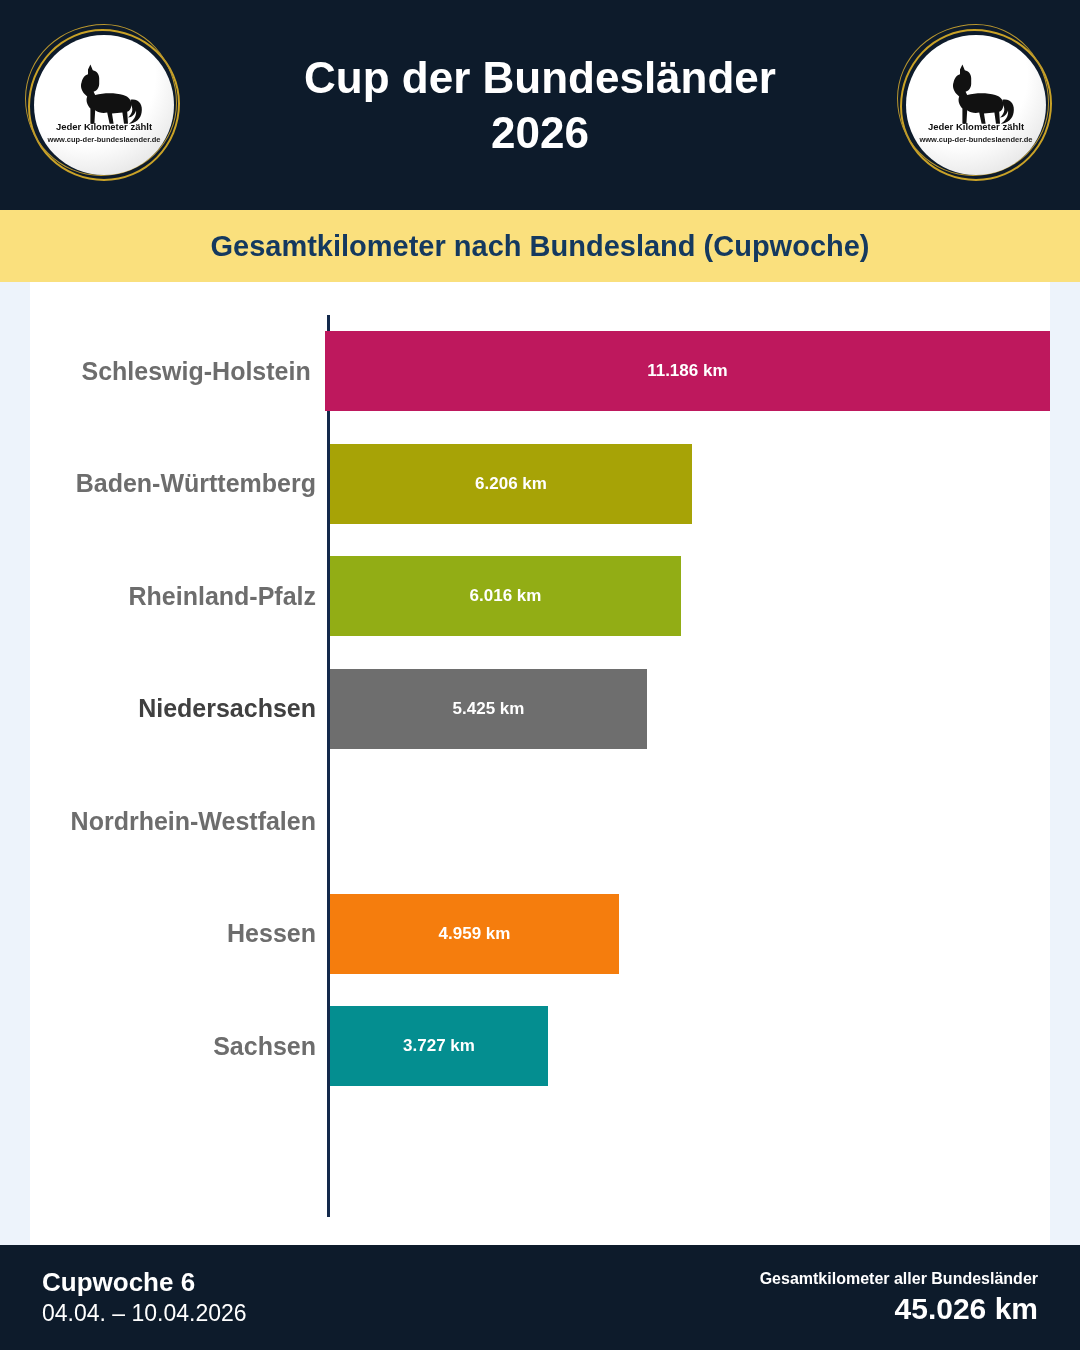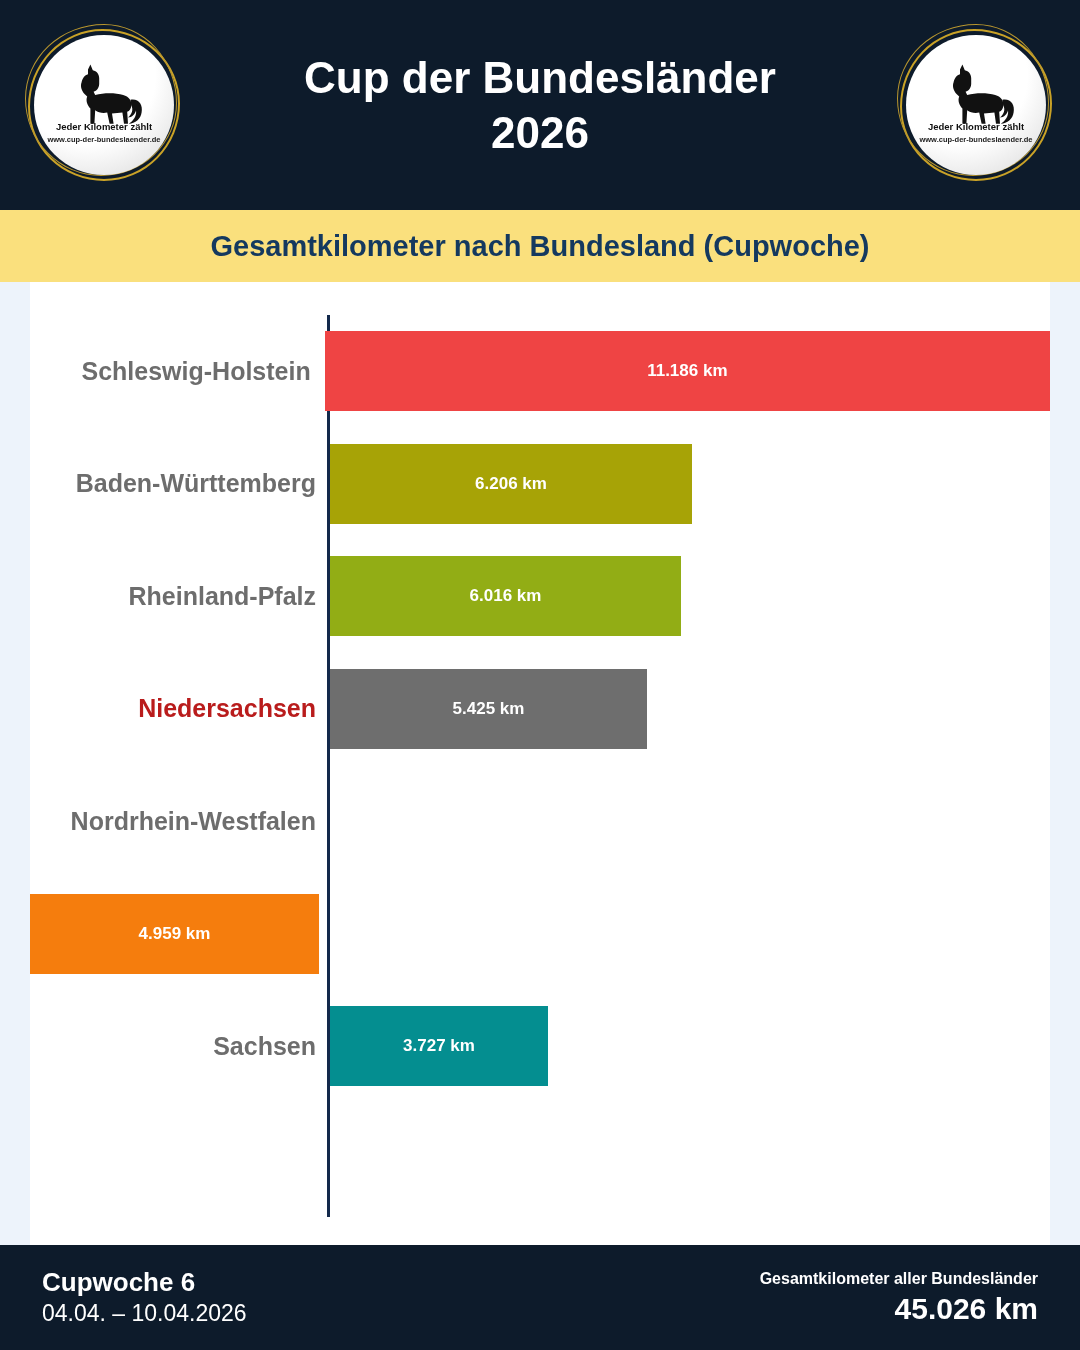--- a/index.html
+++ b/index.html
@@ -126,46 +126,47 @@
     </div>
   </div>
 
   <div class="banner">Gesamtkilometer nach Bundesland (Cupwoche)</div>
 
   <div class="panel">
     <div class="axis-line"></div>
     <div class="rows">
         <div class="row">
           <div class="cat" style="color: rgb(109, 109, 109);">Schleswig-Holstein</div>
-          <div class="bar" style="width: 739px; background: #ef4444; text-align: center;">
+          <div class="bar" style="width: 739px; background: #be185d; text-align: center;">
             <span class="val">11.186 km</span>
           </div>
         </div>
         <div class="row">
           <div class="cat" style="color: rgb(109, 109, 109);">Baden-Württemberg</div>
           <div class="bar" style="width: 362px; background: rgb(167, 163, 6);">
             <span class="val">6.206 km</span>
           </div>
         </div>
         <div class="row">
           <div class="cat" style="color: rgb(109, 109, 109);">Rheinland-Pfalz</div>
           <div class="bar" style="width: 351px; background: rgb(146, 173, 21);">
             <span class="val">6.016 km</span>
           </div>
         </div>
         <div class="row">
-          <div class="cat" style="color: #b91c1c;">Niedersachsen</div>
+          <div class="cat" style="color: #404040;">Niedersachsen</div>
           <div class="bar" style="width: 317px; background: rgb(110, 110, 110);">
             <span class="val">5.425 km</span>
           </div>
         </div>
         <div class="row">
           <div class="cat" style="color: rgb(109, 109, 109);">Nordrhein-Westfalen</div>
         </div>
         <div class="row">
+          <div class="cat" style="color: rgb(109, 109, 109);">Hessen</div>
           <div class="bar" style="width: 289px; background: rgb(245, 125, 13);">
             <span class="val">4.959 km</span>
           </div>
         </div>
         <div class="row">
           <div class="cat" style="color: rgb(109, 109, 109); padding-left: 28px;">Sachsen</div>
           <div class="bar" style="width: 218px; background: rgb(4, 142, 144);">
             <span class="val">3.727 km</span>
           </div>
         </div>

